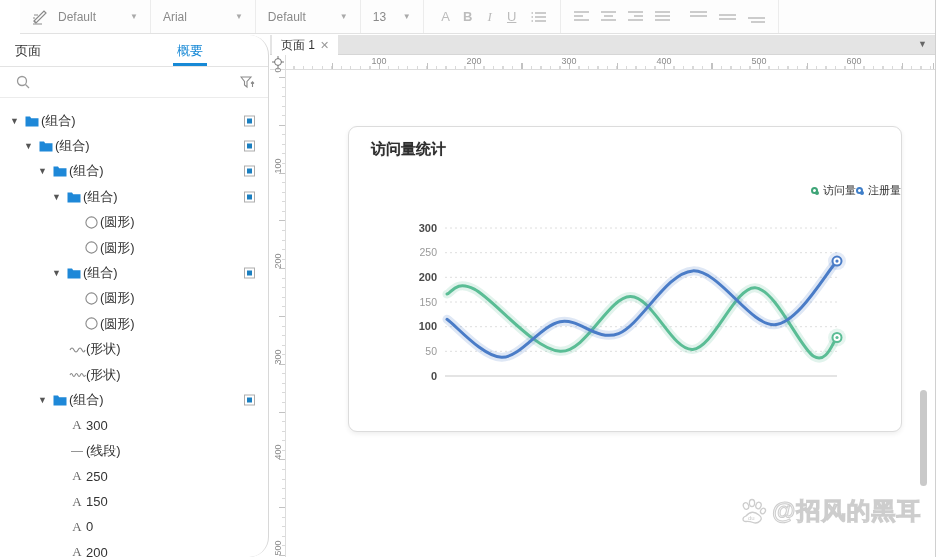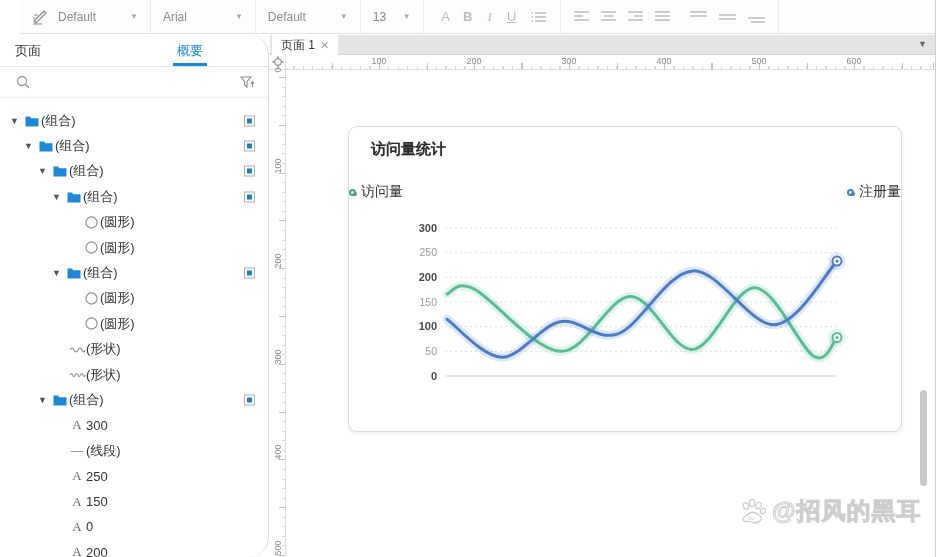--- a/index.html
+++ b/index.html
@@ -67,21 +67,21 @@
       repeating-linear-gradient(to bottom, #c2c2c2 0 1px, transparent 1px 47.8px),
       repeating-linear-gradient(to bottom, #d9d9d9 0 1px, transparent 1px 9.56px);
     background-size:6px 100%, 3px 100%; background-repeat:repeat-y; background-position:100% 7px, 100% 7px;
   }
   .vruler span { position:absolute; left:-4px; width:24px; text-align:center; font-size:9px; color:#8a8a8a; transform:rotate(-90deg); }
 
   
   .card { position:absolute; left:62px; top:91px; width:554px; height:306px; background:#fff;
     border:1px solid #dcdcdc; border-radius:9px; box-shadow:0 2px 5px rgba(0,0,0,0.07);margin-left:16px; }
   .card-title { position:absolute; left:22px; top:13px; font-size:15px; font-weight:bold; color:#2d2d2d; text-shadow:0 0 1px rgba(0,0,0,0.35); }
-  .legend { position:absolute; left:0; right:0; top:56px; display:flex; justify-content:space-between; gap:22px; font-size:14px; color:#333; }
+  .legend { position:absolute; left:0; right:0; top:56px; display:flex; justify-content:flex-end; font-size:11px; color:#333; }
   .legend-item { display:flex; align-items:center; gap:5px; }
   .legend-dot { width:7px; height:7px; border-radius:50%; border:2px solid; background:#fff; position:relative; }
   .legend-dot i { position:absolute; left:1.5px; top:1.5px; width:4px; height:4px; border-radius:50%; display:block; }
   #chart-svg { position:absolute; left:30px; top:86px; }
 
   .vscroll { position:absolute; right:8px; top:355px; width:7px; height:96px; background:#c9c9c9; border-radius:4px; }
 
   .watermark { position:absolute; left:468px; top:460px; display:flex; align-items:center; gap:4px; }
   .watermark .wm-text { font-size:24px; font-weight:bold; color:#f5f5f5; -webkit-text-stroke:1px #cdcdcd; letter-spacing:1px; }
 </style>

